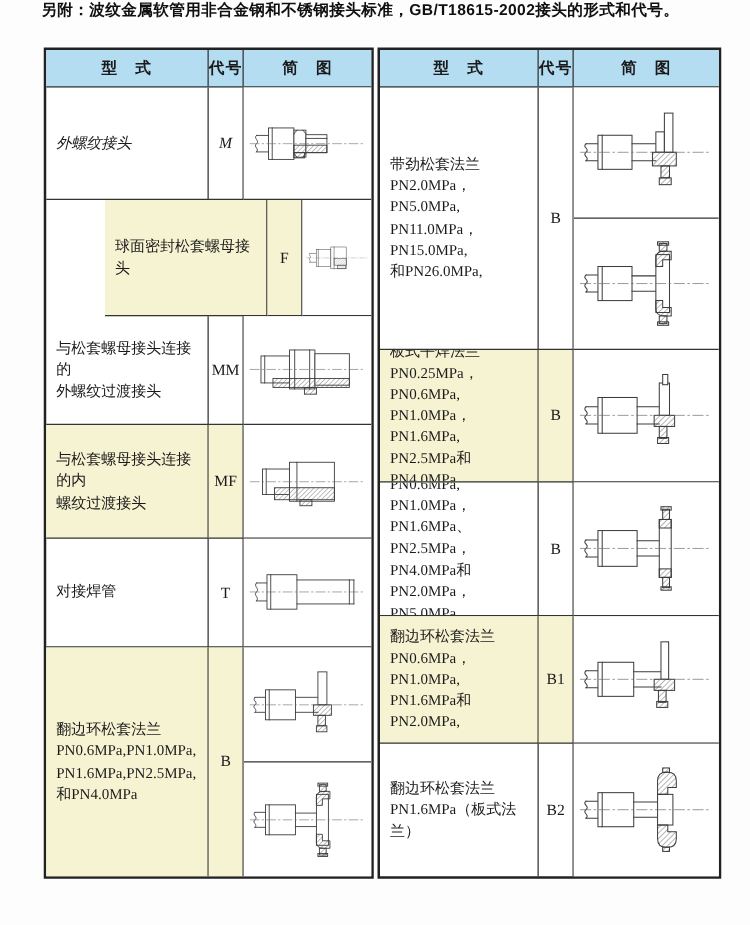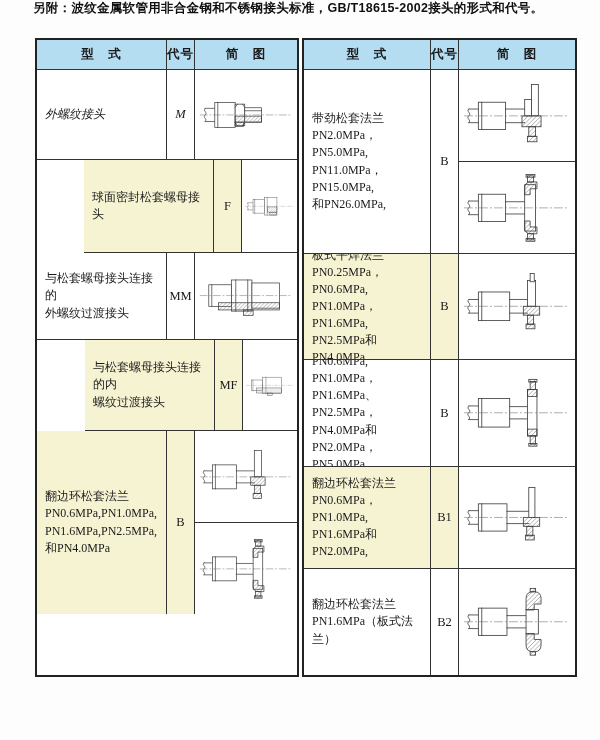--- a/index.html
+++ b/index.html
@@ -160,39 +160,62 @@
                     <line x1="83" y1="24" x2="83" y2="76"></line>
                     <rect x="90" y="29" width="46" height="42" fill="#fff"></rect>
                     <rect x="34" y="62" width="102" height="12" fill="url(#h3)"></rect>
                     <rect x="76" y="74" width="16" height="9" fill="url(#h3)"></rect>
                   </g>
                   <line x1="3" y1="50" x2="157" y2="50" stroke="#6b6b6b" stroke-width="0.8" stroke-dasharray="13 3 3 3"></line>
                 </svg>
               </div>
             </div>
           </div>
-          <div class="trow hl" style="grid-template-columns: 130px 28px 1fr; height: 91px; padding-left: 48px;">
+          <div class="trow hl" style="grid-template-columns: 130px 28px 1fr; height: 91px;">
             <div class="cell type-cell">与松套螺母接头连接的内
 螺纹过渡接头</div>
             <div class="cell code-cell">MF</div>
             <div class="cell diag-cell">
               <div class="diag-sub">
                 <svg viewBox="0 0 160 100" preserveAspectRatio="xMidYMid meet">
                   <defs>
                     <pattern id="h4" width="4.5" height="4.5" patternUnits="userSpaceOnUse" patternTransform="rotate(45)">
                       <line x1="0" y1="0" x2="0" y2="4.5" stroke="#555" stroke-width="1"></line>
                     </pattern>
                   </defs>
                   <g stroke="#3c3c3c" stroke-width="1.2" fill="none" stroke-linecap="square">
                     <rect x="20" y="33" width="36" height="34" fill="#fff"></rect>
                     <line x1="25" y1="33" x2="25" y2="67"></line>
                     <rect x="56" y="24" width="60" height="52" fill="#fff"></rect>
                     <line x1="66" y1="24" x2="66" y2="76"></line>
                     <rect x="36" y="58" width="80" height="16" fill="url(#h4)"></rect>
                     <rect x="70" y="74" width="16" height="8" fill="url(#h4)"></rect>
+                  </g>
+                  <line x1="3" y1="50" x2="157" y2="50" stroke="#6b6b6b" stroke-width="0.8" stroke-dasharray="13 3 3 3"></line>
+                </svg>
+              </div>
+            </div>
+          </div>
+          <div class="trow" style="grid-template-columns: 130px 28px 1fr; height: 87px;">
+            <div class="cell type-cell">对接焊管</div>
+            <div class="cell code-cell">T</div>
+            <div class="cell diag-cell">
+              <div class="diag-sub">
+                <svg viewBox="0 0 160 100" preserveAspectRatio="xMidYMid meet">
+                  <defs>
+                    <pattern id="h5" width="4.5" height="4.5" patternUnits="userSpaceOnUse" patternTransform="rotate(45)">
+                      <line x1="0" y1="0" x2="0" y2="4.5" stroke="#555" stroke-width="1"></line>
+                    </pattern>
+                  </defs>
+                  <g stroke="#3c3c3c" stroke-width="1.2" fill="none" stroke-linecap="square">
+                    <path d="M26,38 H12 M26,62 H12"></path>
+                    <path d="M12,38 c-5,4.800000000000001 5,7.199999999999999 0,12 c-5,4.800000000000001 5,7.199999999999999 0,12"></path>
+                    <rect x="26" y="27" width="40" height="46" fill="#fff"></rect>
+                    <line x1="31" y1="27" x2="31" y2="73"></line>
+                    <path d="M66,34 H142 M66,66 H142 M142,34 V66 M136,34 V66"></path>
                   </g>
                   <line x1="3" y1="50" x2="157" y2="50" stroke="#6b6b6b" stroke-width="0.8" stroke-dasharray="13 3 3 3"></line>
                 </svg>
               </div>
             </div>
           </div>
           <div class="trow hl" style="grid-template-columns: 130px 28px 1fr; height: 183px;">
             <div class="cell type-cell">翻边环松套法兰
 PN0.6MPa,PN1.0MPa,
 PN1.6MPa,PN2.5MPa,
@@ -249,21 +272,21 @@
         </div>
     </div>
 
     <div class="half right">
       <div class="hrow" style="grid-template-columns:127px 28px 1fr">
         <div class="hcell">型　式</div>
         <div class="hcell">代号</div>
         <div class="hcell">简　图</div>
       </div>
       <div id="right-body">
-          <div class="trow" style="grid-template-columns: 127px 28px 1fr; height: 184px;">
+          <div class="trow" style="grid-template-columns: 127px 28px 1fr; height: 210px;">
             <div class="cell type-cell">带劲松套法兰
 PN2.0MPa，PN5.0MPa,
 PN11.0MPa，PN15.0MPa,
 和PN26.0MPa,</div>
             <div class="cell code-cell">B</div>
             <div class="cell diag-cell">
               <div class="diag-sub">
                 <svg viewBox="0 0 160 100" preserveAspectRatio="xMidYMid meet">
                   <defs>
                     <pattern id="h8" width="4.5" height="4.5" patternUnits="userSpaceOnUse" patternTransform="rotate(45)">

